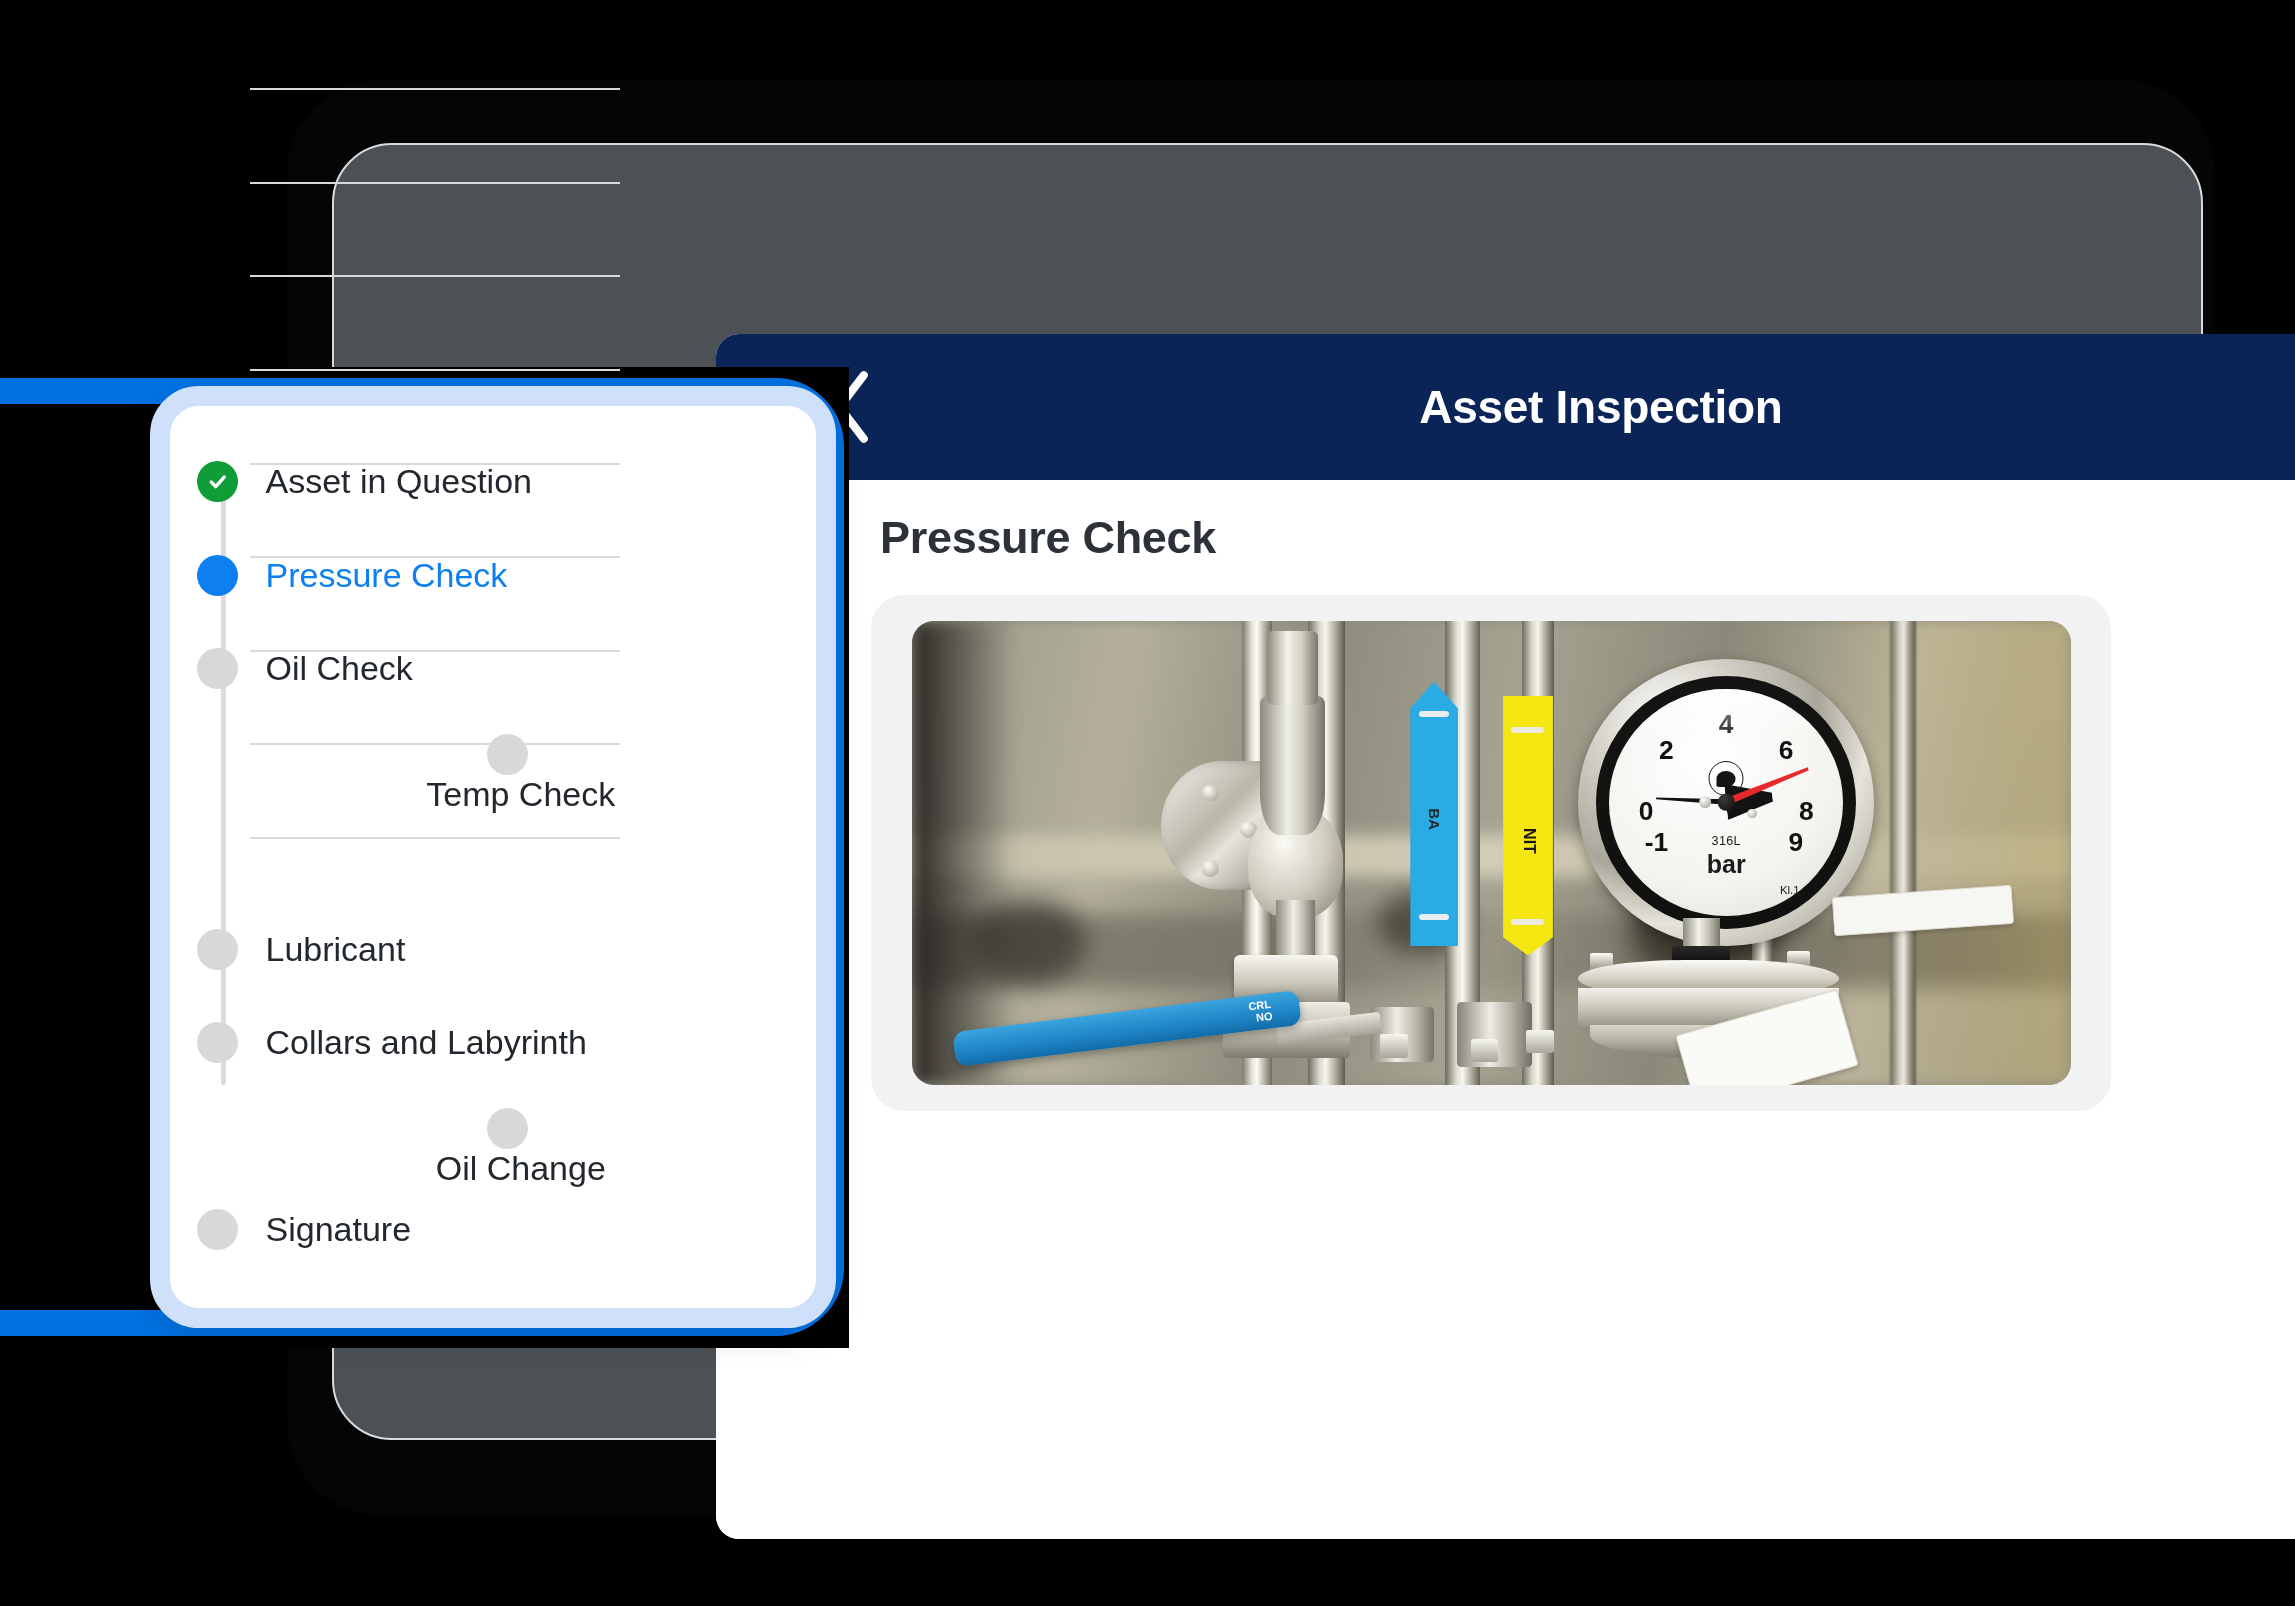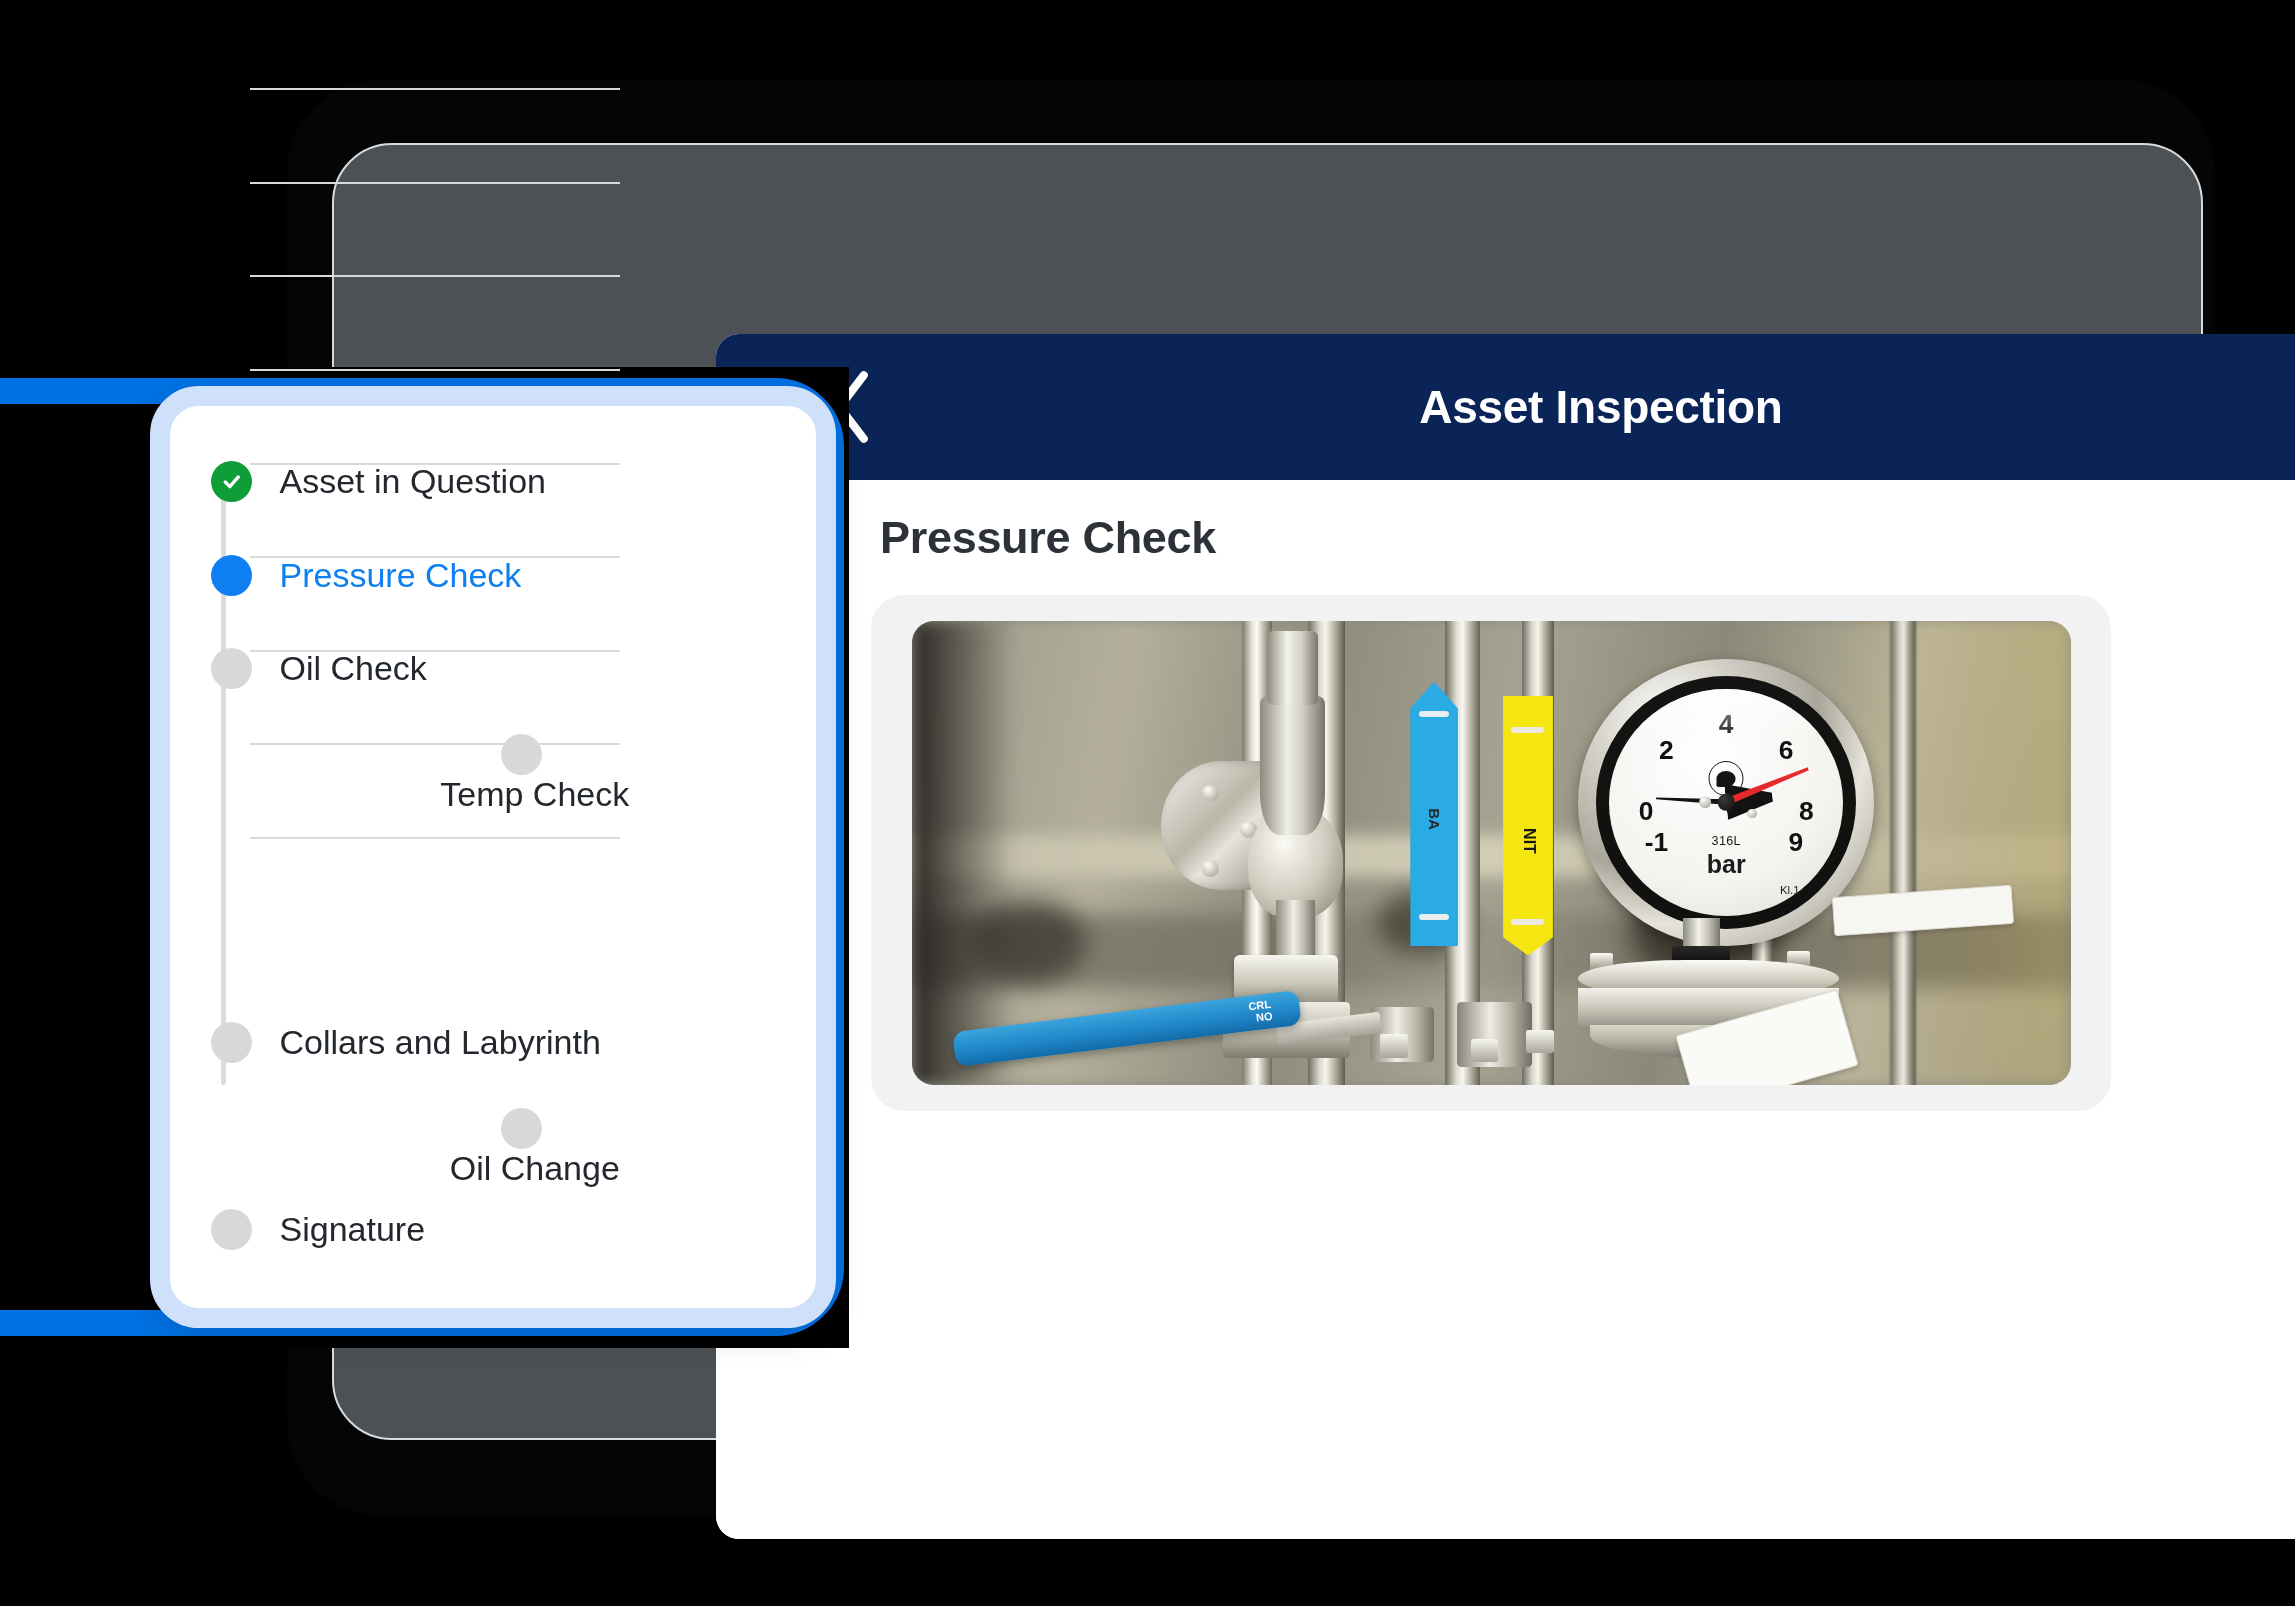--- a/index.html
+++ b/index.html
@@ -342,21 +342,21 @@
     background:transparent;
   }
   .sidebar-card{
     position:absolute; left:150px; top:386px; width:686px; height:942px;
     background:#ffffff;
     border:20.7px solid #cfe0fb;
     border-radius:49px;
     box-shadow:0 10.3px 32px rgba(0,0,0,.12);
   }
   .steps{
-    position:absolute; left:211px; top:453px; width:620px;text-decoration:underline;
+    position:absolute; left:197px; top:453px; width:620px;text-decoration:underline;
   }
   .step{ position:relative; height:56px; display:flex; align-items:center; }
   .step-rail{
     position:absolute; left:221px; top:494px; width:4.6px; height:591px;
     background:#dcdcdc; border-radius:2.3px;
   }
   .dot{
     position:relative; z-index:2;
     width:41px; height:41px; border-radius:50%;
     flex:0 0 41px;
@@ -683,20 +683,24 @@
         <div class="step-label is-active">Pressure Check</div>
       </div>
       <div class="step" style="position: absolute; top: 187px; left: 0px; width: 620px;">
         <div class="dot"></div>
         <div class="step-label">Oil Check</div>
       </div>
       <div class="step" style="position: absolute; top: 281px; left: 0px; width: 620px; flex-direction: column;">
         <div class="dot"></div>
         <div class="step-label">Temp Check</div>
       </div>
+      <div class="step" style="position: absolute; top: 468px; left: 0px; width: 620px;">
+        <div class="dot"></div>
+        <div class="step-label">Lubricant</div>
+      </div>
       <div class="step" style="position: absolute; top: 561px; left: 0px; width: 620px;">
         <div class="dot"></div>
         <div class="step-label">Collars and Labyrinth</div>
       </div>
       <div class="step" style="position: absolute; top: 655px; left: 0px; width: 620px; flex-direction: column;">
         <div class="dot"></div>
         <div class="step-label">Oil Change</div>
       </div>
       <div class="step" style="position: absolute; top: 748px; left: 0px; width: 620px;">
         <div class="dot"></div>

